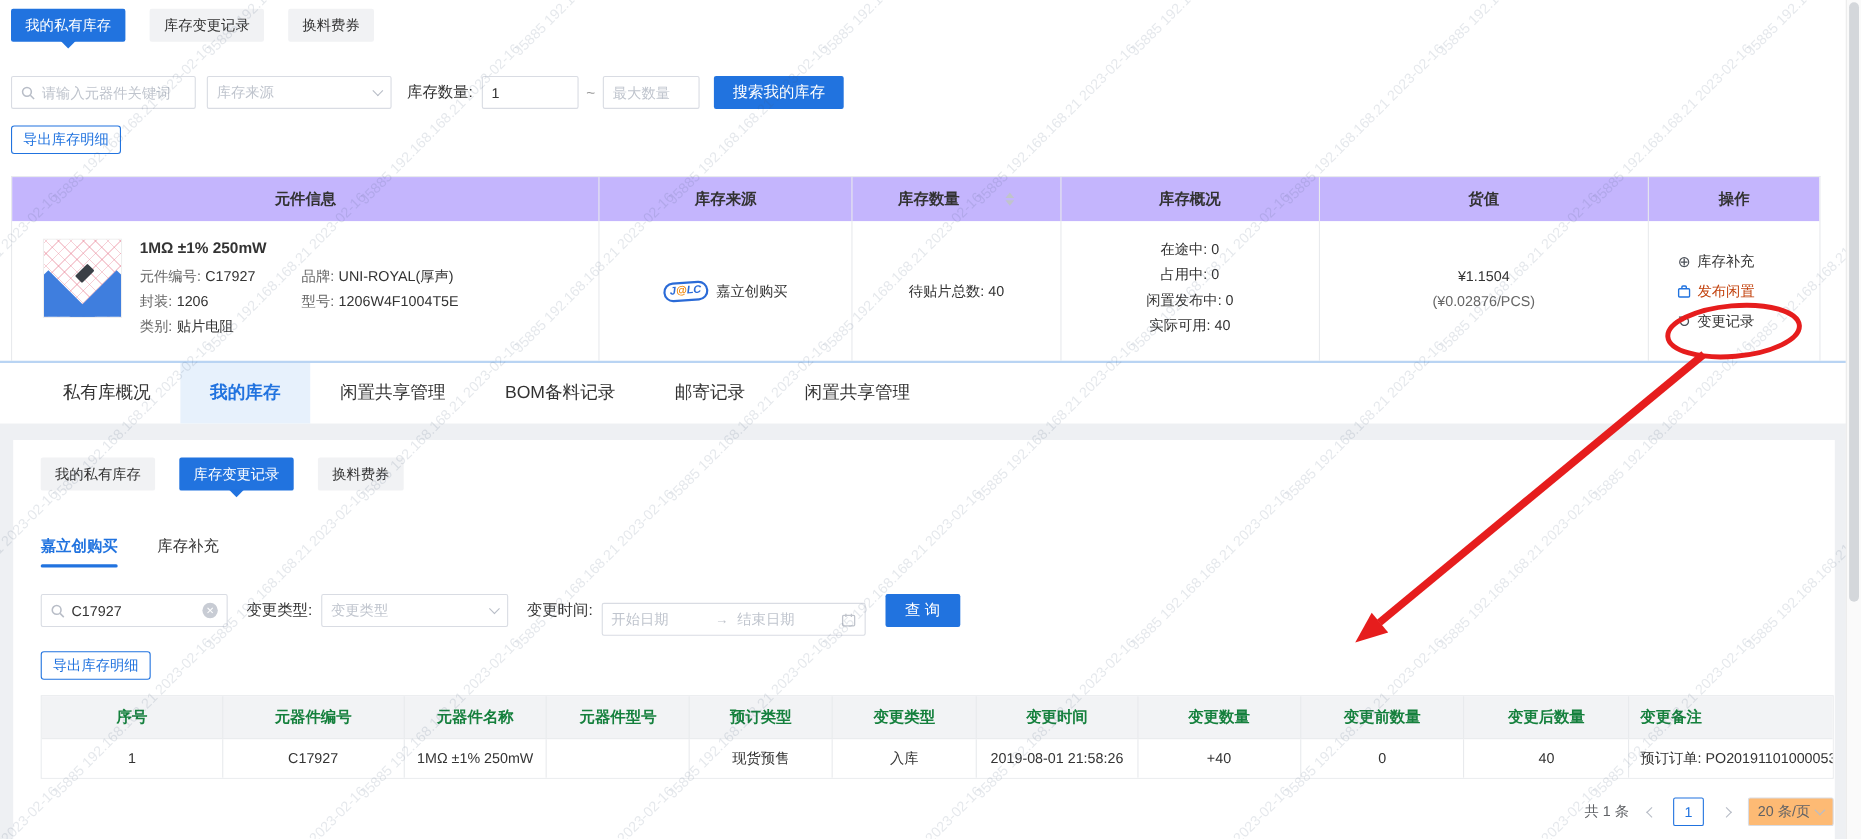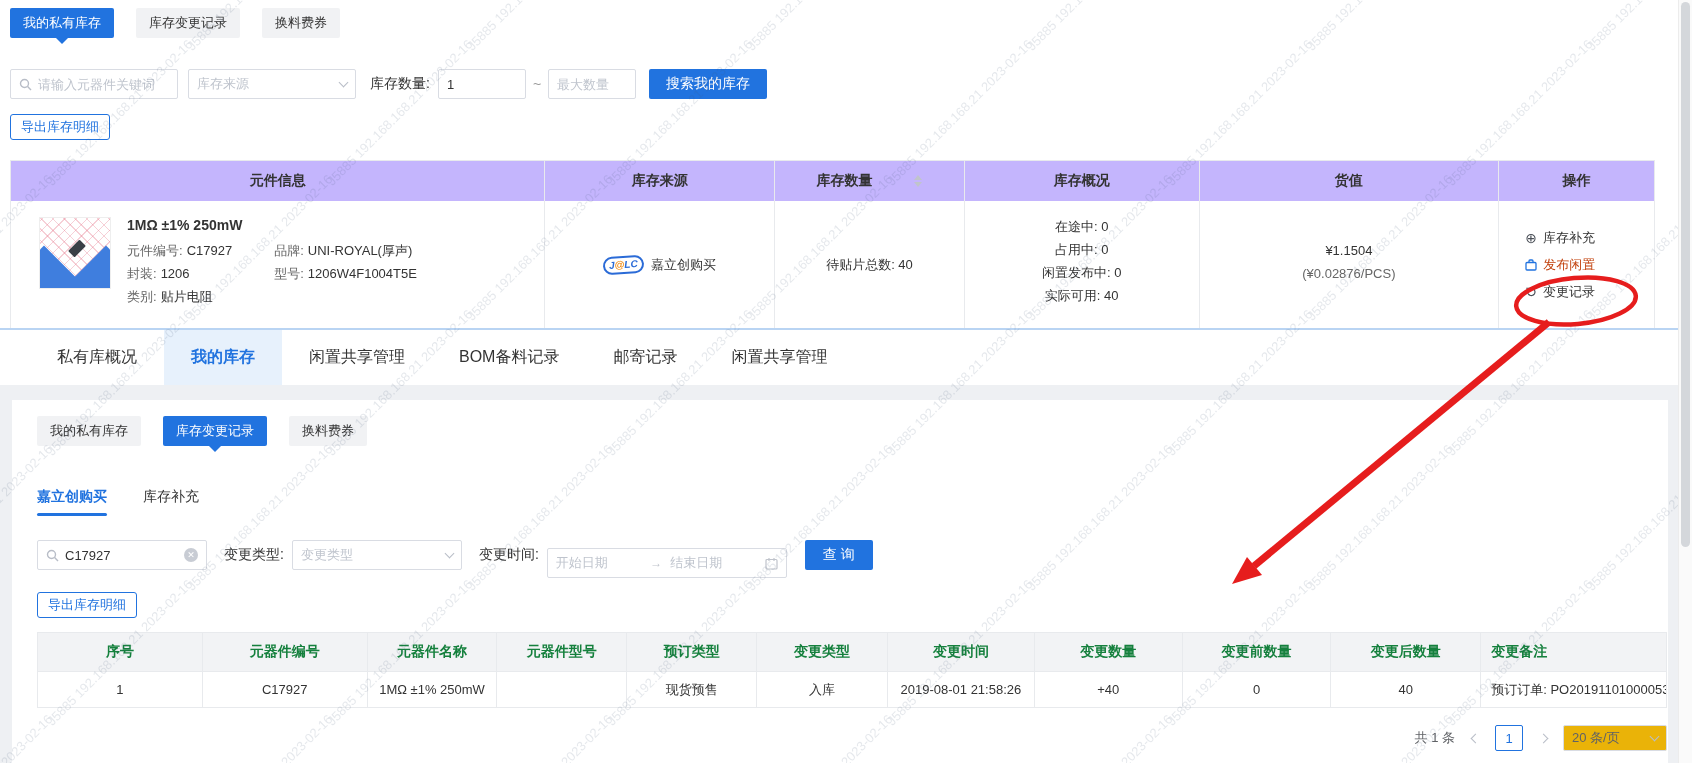--- a/index.html
+++ b/index.html
@@ -111,22 +111,22 @@
   .green { color:#52c41a; }
 
   .pager { display:flex; align-items:center; justify-content:flex-end; gap:10px; width:1642px; margin-top:17px;
            font-size:13px; color:#606266; }
   .pg-arrow { display:flex; align-items:center; justify-content:center; width:20px; height:26px; cursor:pointer; }
   .pg-arrow .chev { margin-top:0; }
   .pg-arrow.prev .chev { transform:rotate(135deg); }
   .pg-arrow.next .chev { transform:rotate(-45deg); }
   .pg-page { width:28px; height:26px; border:1px solid #2173df; color:#2173df; border-radius:2px;
              display:flex; align-items:center; justify-content:center; cursor:pointer; background:#fff; }
-  .pg-size { display:flex; align-items:center; justify-content:space-between; width:104px; height:26px;
-             border:1px solid #d9dce3; border-radius:2px; padding:0 8px; cursor:pointer; background:#eab308; }
+  .pg-size { display:flex; align-items:center; justify-content:space-between; width:78px; height:26px;
+             border:1px solid #d9dce3; border-radius:2px; padding:0 8px; cursor:pointer; background:#fdba74; }
 
   .clear-ic { width:14px; height:14px; border-radius:50%; background:#c8ccd4; color:#fff; font-size:9px;
               line-height:14px; text-align:center; flex:none; cursor:pointer; }
   .cal { flex:none; }
   .dr-arrow { color:#c0c4cc; font-size:12px; }
 
   
   .wm-layer { position:absolute; inset:0; z-index:40; pointer-events:none; overflow:hidden; }
   .wm-layer span { position:absolute; font-size:13px; color:rgba(70,90,120,0.14); transform:rotate(-45deg);
                    white-space:nowrap; }

